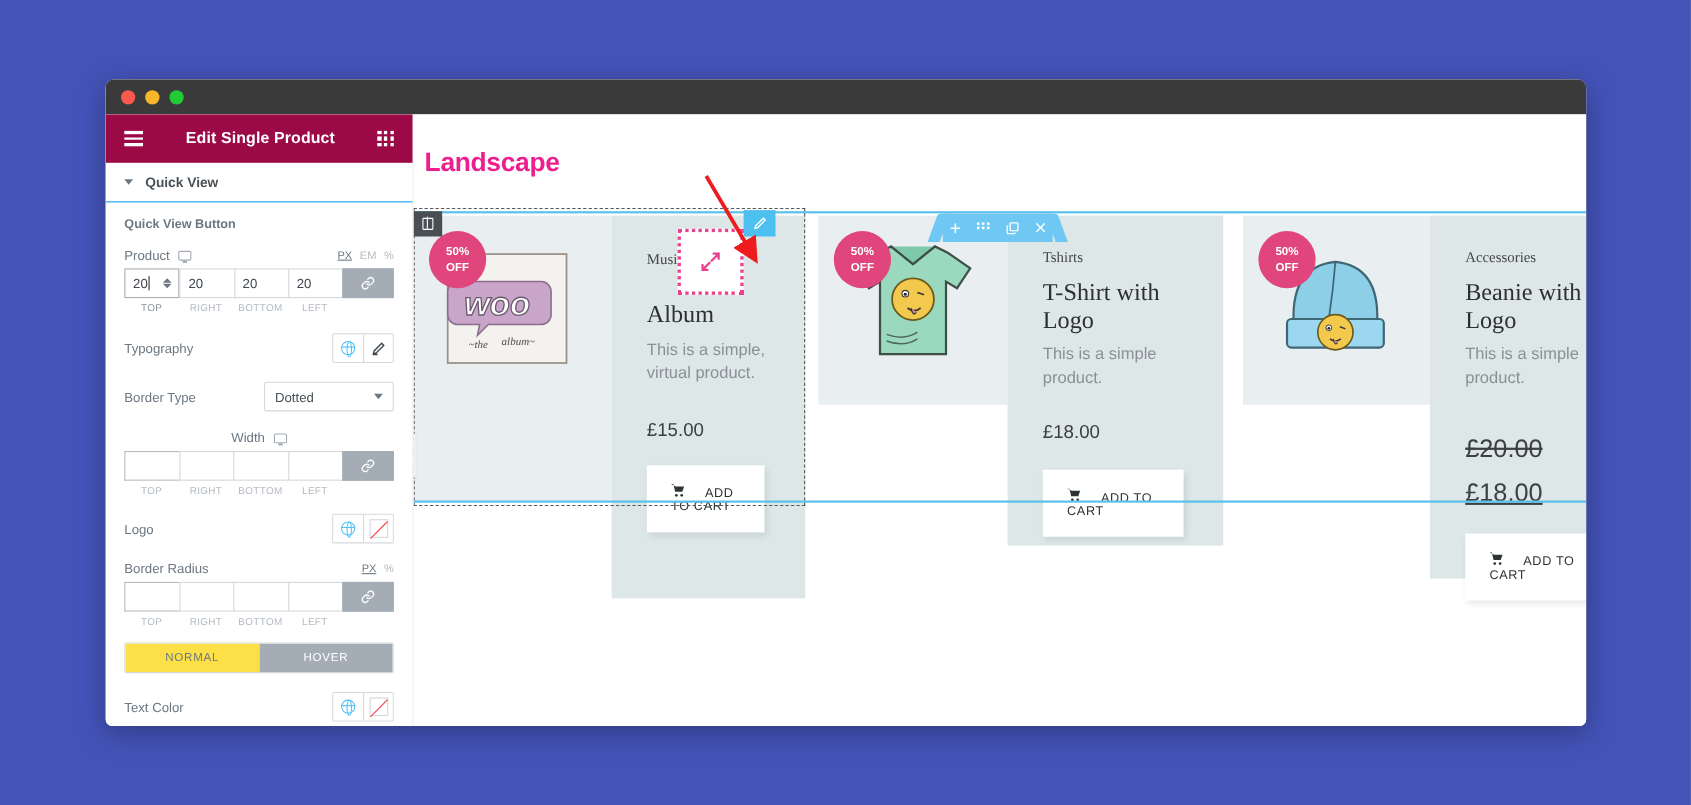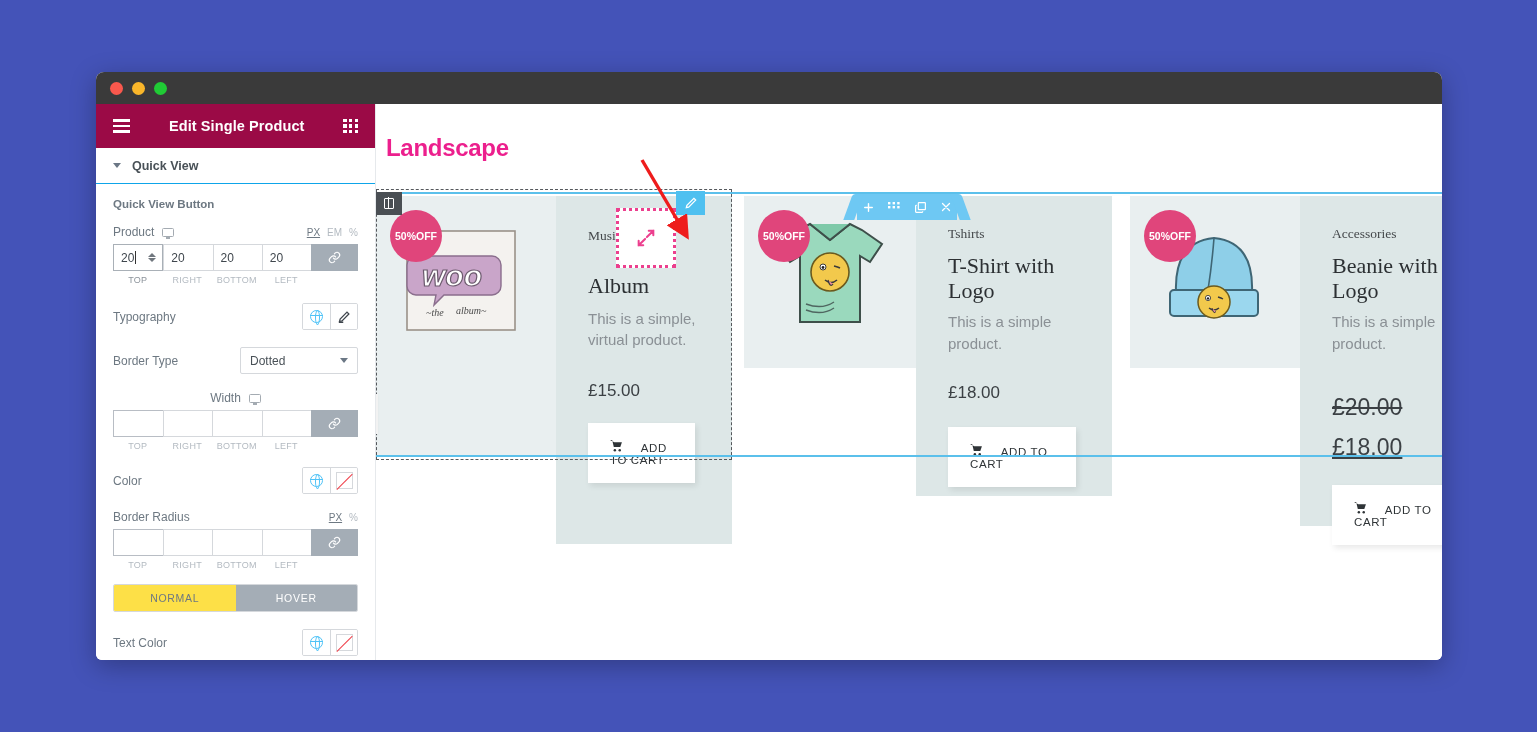--- a/index.html
+++ b/index.html
@@ -165,21 +165,21 @@
   
   .products { position: absolute; left: 0px; top: 92px; right: 0; display: flex; }
   .product {
     display: flex; position: relative;
   }
   .p-media { position: relative; background: #e9eff0; }
   .p-body { position: relative; }
 
   .badge {
     position: absolute; border-radius: 50%; background: #e0457b; color: #fff;
-    display: flex; flex-direction: row; align-items: center; justify-content: center;
+    display: flex; flex-direction: column; align-items: center; justify-content: center;
     font-size: 10.5px; font-weight: bold; line-height: 1.35; z-index: 8;
   }
 
   .p-cat { font-family: "Liberation Serif", serif; font-size: 13.5px; color: #44484b; }
   .p-name { font-family: "Liberation Serif", serif; color: #2c3033; line-height: 1.12; }
   .p-desc { color: #8a9095; line-height: 1.45; }
   .p-price { color: #3b4044; }
   .p-price .old { text-decoration: line-through; display:block; }
   .p-price .new { text-decoration: underline; display:block; }
 
@@ -343,21 +343,21 @@
         </div>
         <div class="dim-labels">
           <span>TOP</span>
           <span>RIGHT</span>
           <span>BOTTOM</span>
           <span>LEFT</span>
           <span class="spacer"></span>
         </div>
 
         <div class="row" style="margin-top:16px;">
-          <span class="row-label">Color</span>
+          <span class="row-label">Logo</span>
           <span class="icon-pair">
             <div>
                 <span class="globe"></span>
               </div>
             <div>
                 <span class="noclr"></span>
               </div>
           </span>
         </div>
 

